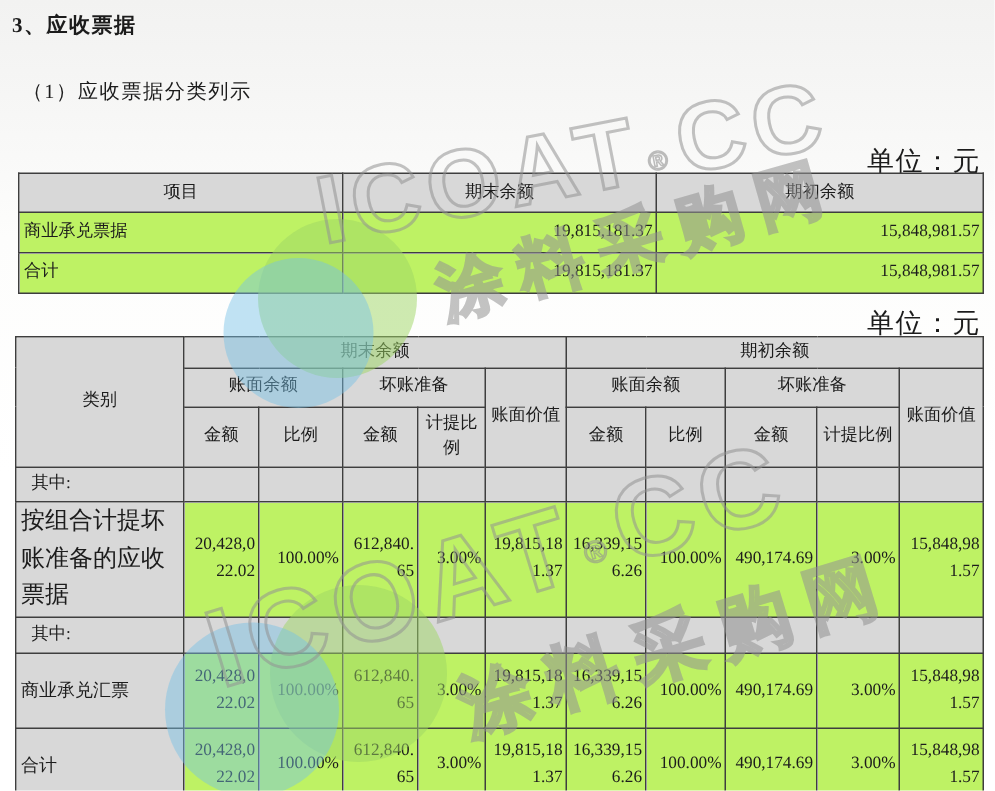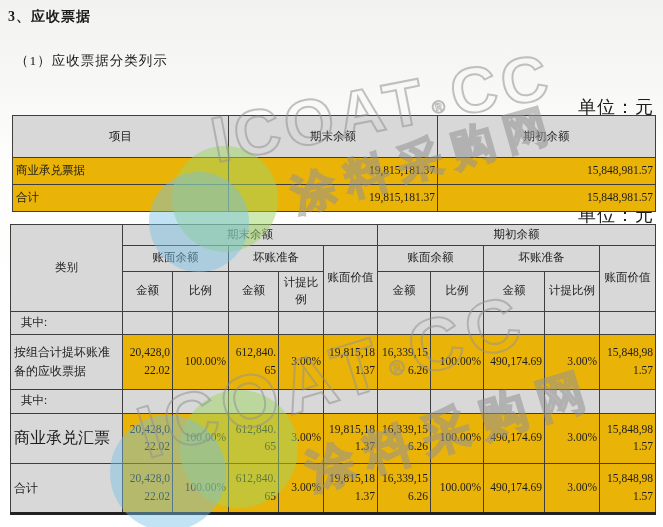--- a/index.html
+++ b/index.html
@@ -15,29 +15,29 @@
   .unit-label { position:absolute; right:9px; font-size:18px; letter-spacing:1px; }
   .unit-1 { top:95px; }
   .unit-2 { top:203px; }
 
   table { border-collapse:collapse; table-layout:fixed; background:transparent; }
   td {
     border:1px solid #3e3e3e; font-size:11.5px; padding:1px 3px;
     vertical-align:middle; line-height:1.55; overflow:hidden;
   }
   .gray { background:#d8d8d8; }
-  .white { background:#eab308; }
+  .white { background:#bef264; }
   .ctr { text-align:center; }
   .lbl { text-align:left; }
   .num { text-align:right; word-break:break-all; padding:1px 2px; }
   .indent { padding-left:10px; }
 
   #table1 { position:absolute; left:12px; top:115px; width:643px; }
   #table1 td { height:27px; }
-  #table1 tr.hdr td { height:42px; }
+  #table1 tr.hdr td { height:26px; }
 
   #table2 { position:absolute; left:10px; top:224px; width:645px; border-bottom:3px solid #222; }
 
   
   .wm { position:absolute; pointer-events:none; }
   .wm-circle { border-radius:50%; }
   .wm-text {
     font-family:"Liberation Sans","DejaVu Sans",sans-serif; font-weight:bold;
     color:transparent; -webkit-text-stroke:2px rgba(145,145,145,0.55);
     white-space:nowrap; transform-origin:0 50%;
@@ -130,21 +130,21 @@
     <td class="gray"></td>
         <td class="gray"></td>
     <td class="gray"></td>
         <td class="gray"></td>
     <td class="gray"></td>
         <td class="gray"></td>
     <td class="gray"></td>
         <td class="gray"></td>
   </tr>
   <tr>
-    <td class="gray lbl" style="height:55px;font-size:12px">按组合计提坏账准备的应收票据</td>
+    <td class="gray lbl" style="height:55px;font-size:16px">按组合计提坏账准备的应收票据</td>
     <td class="white num">20,428,022.02</td>
     <td class="white num">100.00%</td>
     <td class="white num">612,840.65</td>
     <td class="white num">3.00%</td>
     <td class="white num">19,815,181.37</td>
     <td class="white num">16,339,156.26</td>
     <td class="white num">100.00%</td>
     <td class="white num">490,174.69</td>
     <td class="white num">3.00%</td>
     <td class="white num">15,848,981.57</td>
@@ -156,21 +156,21 @@
     <td class="gray"></td>
         <td class="gray"></td>
     <td class="gray"></td>
         <td class="gray"></td>
     <td class="gray"></td>
         <td class="gray"></td>
     <td class="gray"></td>
         <td class="gray"></td>
   </tr>
   <tr>
-    <td class="gray lbl" style="height:50px;font-size:16px">商业承兑汇票</td>
+    <td class="gray lbl" style="height:50px;font-size:12px">商业承兑汇票</td>
     <td class="white num">20,428,022.02</td>
     <td class="white num">100.00%</td>
     <td class="white num">612,840.65</td>
     <td class="white num">3.00%</td>
     <td class="white num">19,815,181.37</td>
     <td class="white num">16,339,156.26</td>
     <td class="white num">100.00%</td>
     <td class="white num">490,174.69</td>
     <td class="white num">3.00%</td>
     <td class="white num">15,848,981.57</td>

